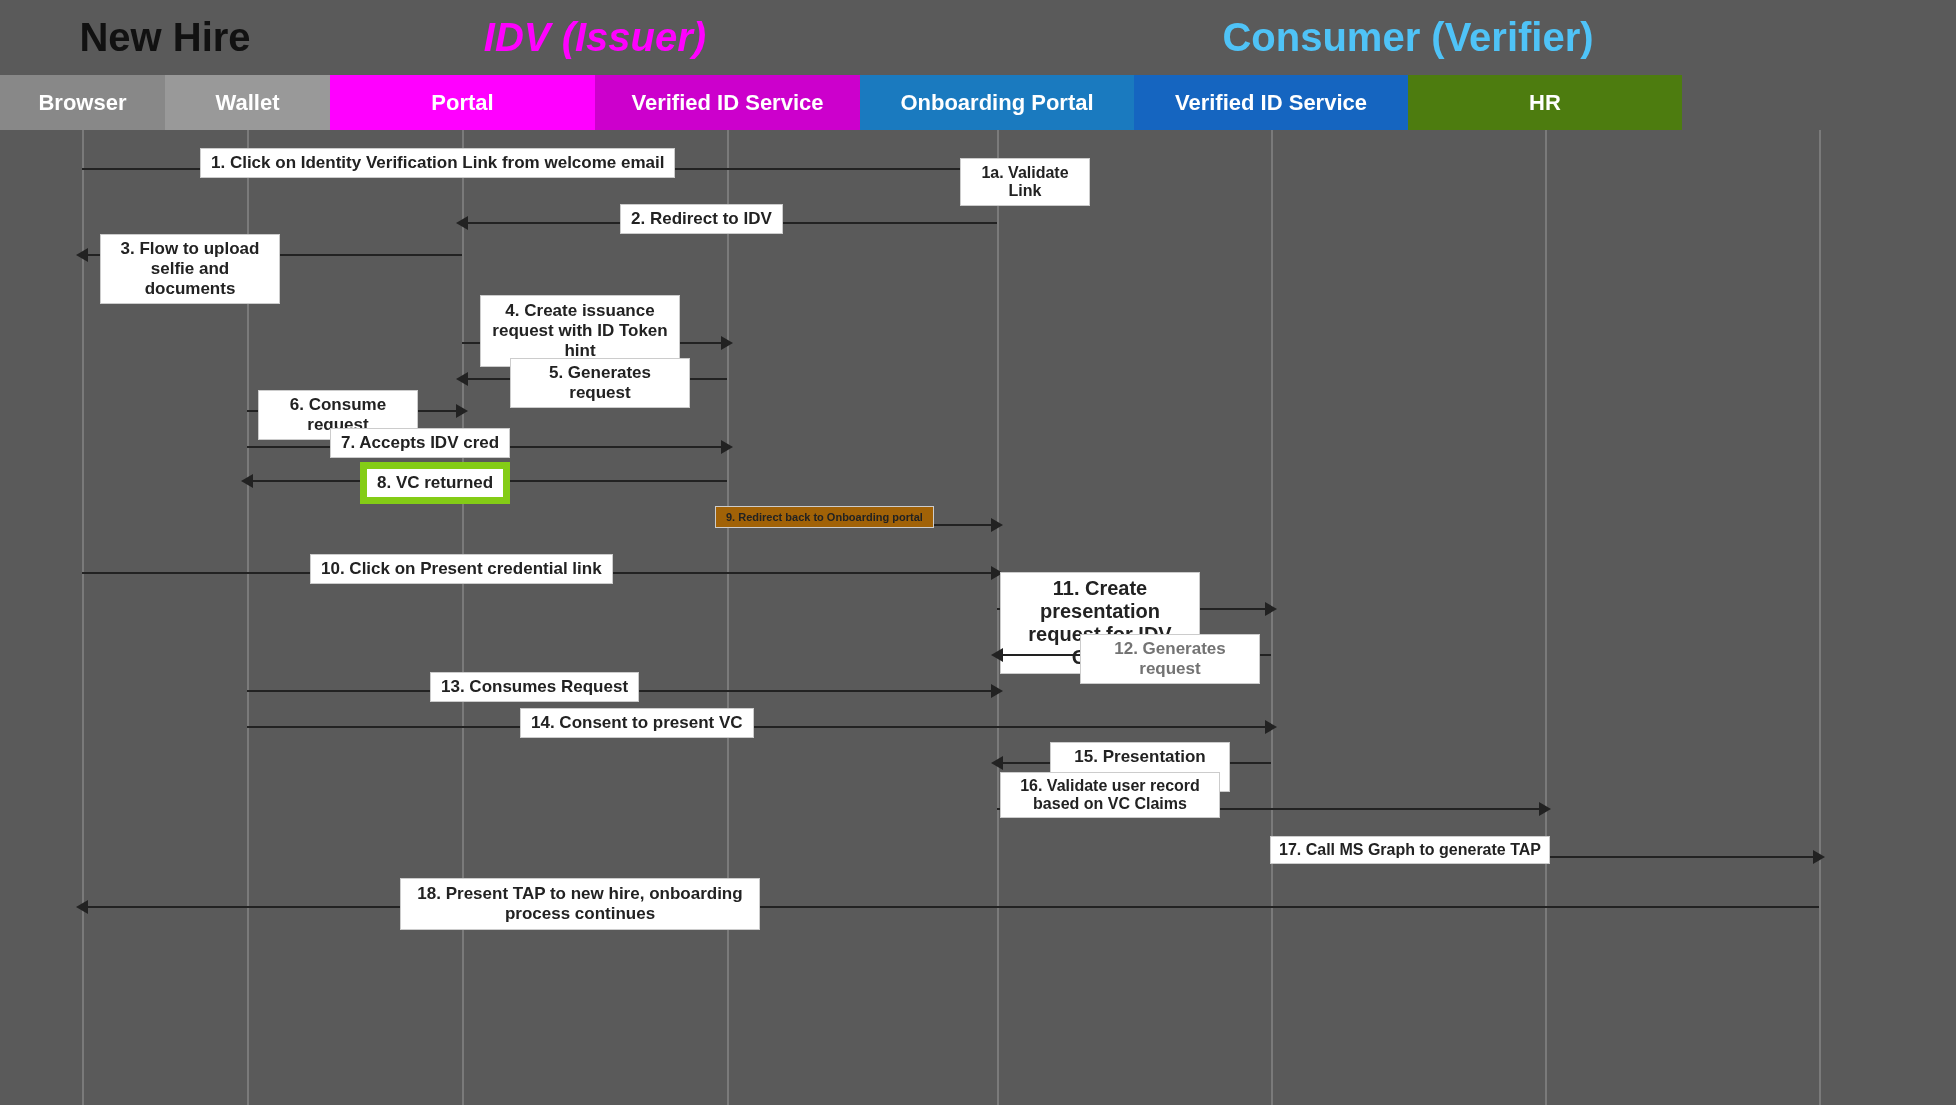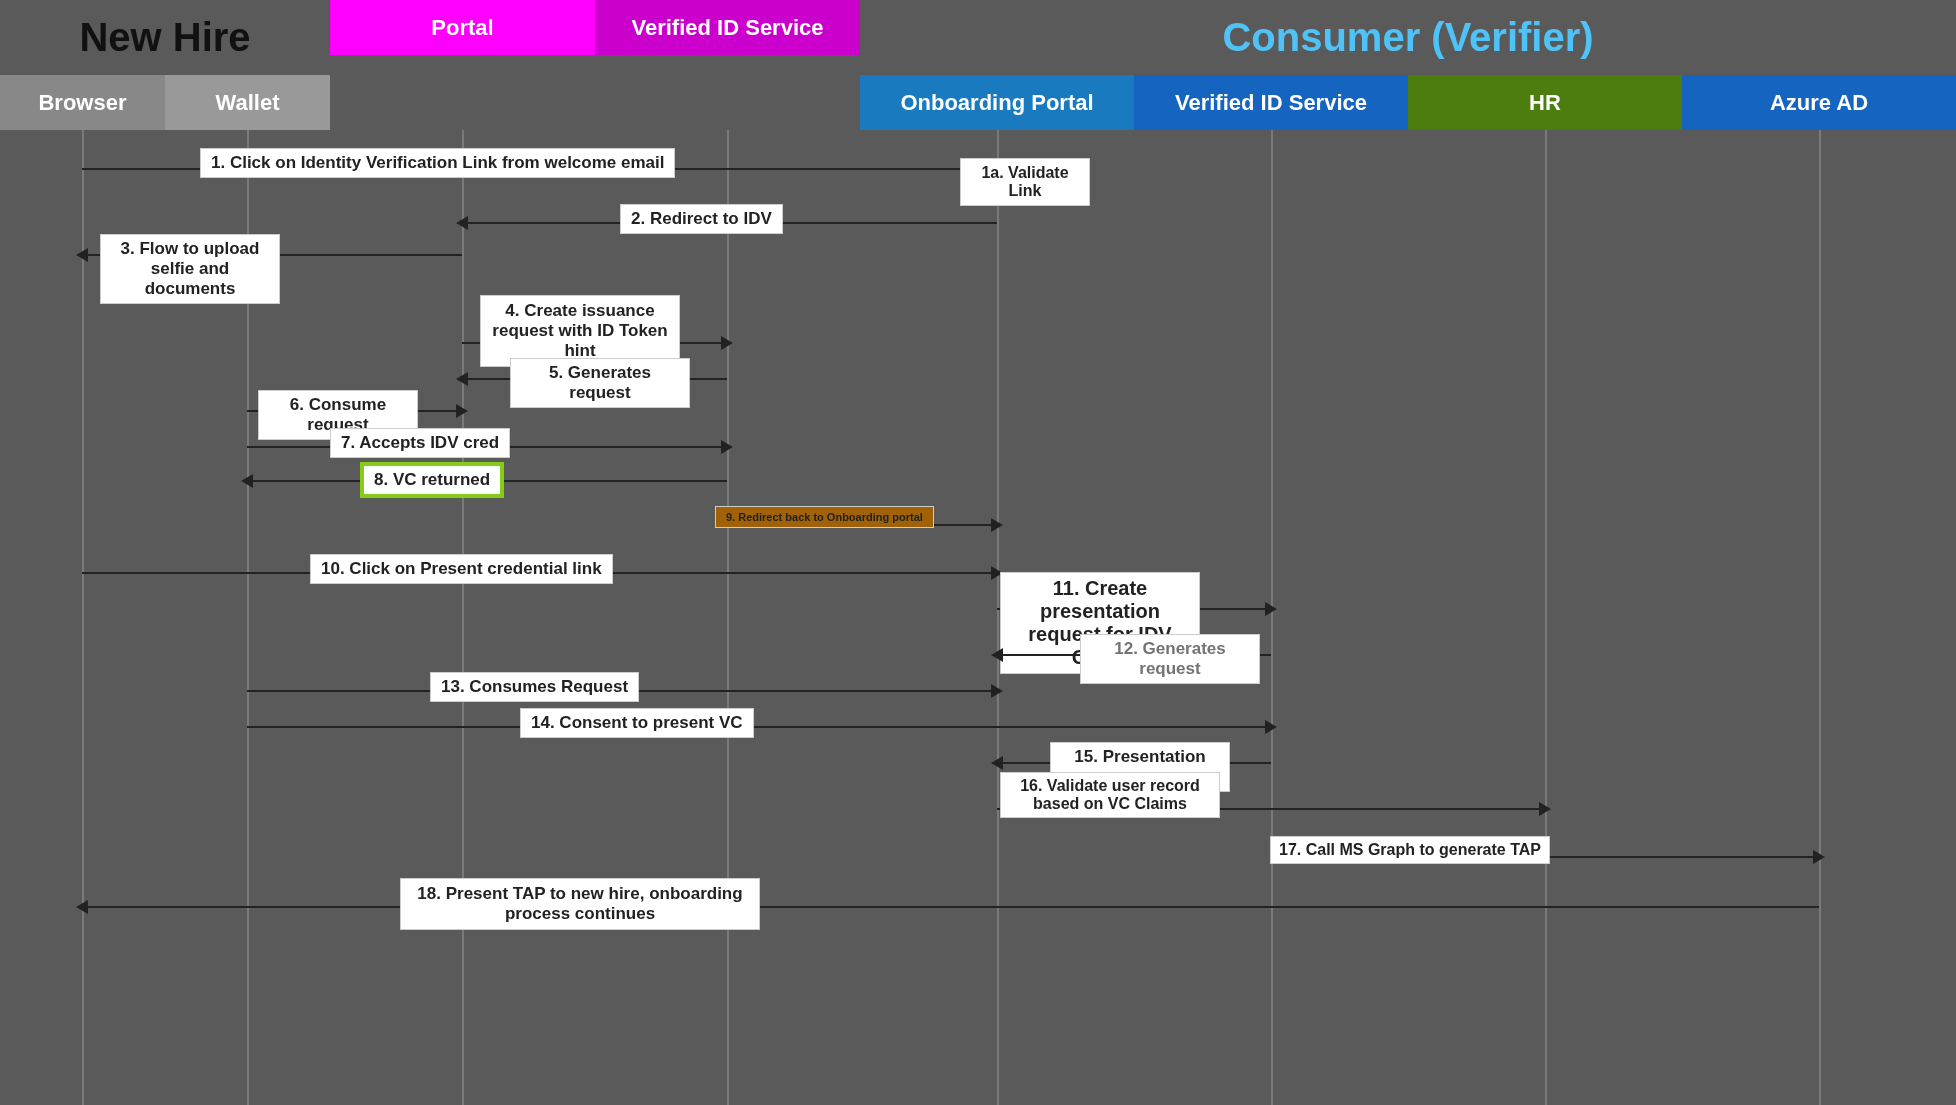--- a/index.html
+++ b/index.html
@@ -90,20 +90,23 @@
       <div class="lane-header lane-browser" style="width:165px;">
         <span>Browser</span>
       </div>
       <div class="lane-header lane-wallet" style="width:165px;">
         <span>Wallet</span>
       </div>
     </div>
   </div>
 
   <div style="position:absolute;top:0;left:330px;width:530px;height:130px;display:flex;flex-direction:column;align-items:center;justify-content:flex-start;">
+    <div style="height:75px;display:flex;align-items:center;justify-content:center;width:100%;">
+      <span style="font-size:40px;font-weight:bold;color:#ff00ff;font-family:Arial,sans-serif;font-style:italic;">IDV (Issuer)</span>
+    </div>
     <div style="display:flex;width:100%;height:55px;border-radius:10px;">
       <div class="lane-header lane-portal" style="width:265px;">
         <span>Portal</span>
       </div>
       <div class="lane-header lane-verified-id" style="width:265px;">
         <span>Verified ID Service</span>
       </div>
     </div>
   </div>
 
@@ -113,23 +116,20 @@
     </div>
     <div style="display:flex;width:100%;height:55px;">
       <div class="lane-header lane-onboarding" style="width:274px;">
         <span>Onboarding Portal</span>
       </div>
       <div class="lane-header lane-verified-id-svc" style="width:274px;">
         <span>Verified ID Service</span>
       </div>
       <div class="lane-header lane-hr" style="width:274px;">
         <span>HR</span>
-      </div>
-      <div class="lane-header lane-azure-ad" style="width:274px;">
-        <span>Azure AD</span>
       </div>
     </div>
   </div>
 
   <div style="position:absolute;left:82px;top:130px;width:2px;height:975px;background:#999;opacity:0.5;"></div>
 
   <div style="position:absolute;left:247px;top:130px;width:2px;height:975px;background:#999;opacity:0.5;"></div>
 
   <div style="position:absolute;left:462px;top:130px;width:2px;height:975px;background:#999;opacity:0.5;"></div>
 
@@ -184,21 +184,21 @@
   </div>
 
   <div style="position:absolute;left:247px;top:446px;width:480px;height:2px;background:#222;"></div>
   <div style="position:absolute;left:721px;top:440px;width:0;height:0;border-top:7px solid transparent;border-bottom:7px solid transparent;border-left:12px solid #222;"></div>
   <div style="position:absolute;left:330px;top:428px;background:white;border:1px solid #ccc;padding:4px 10px;font-size:17px;font-weight:bold;color:#222;white-space:nowrap;">
     <span>7. Accepts IDV cred</span>
   </div>
 
   <div style="position:absolute;left:247px;top:480px;width:480px;height:2px;background:#222;"></div>
   <div style="position:absolute;left:241px;top:474px;width:0;height:0;border-top:7px solid transparent;border-bottom:7px solid transparent;border-right:12px solid #222;"></div>
-  <div style="position:absolute;left:360px;top:462px;background:white;border:4px solid #84cc16;padding:4px 10px;font-size:17px;font-weight:bold;color:#222;white-space:nowrap;">
+  <div style="position:absolute;left:360px;top:462px;background:white;border:7px solid #84cc16;padding:4px 10px;font-size:17px;font-weight:bold;color:#222;white-space:nowrap;">
     <span>8. VC returned</span>
   </div>
 
   <div style="position:absolute;left:727px;top:524px;width:270px;height:2px;background:#222;"></div>
   <div style="position:absolute;left:991px;top:518px;width:0;height:0;border-top:7px solid transparent;border-bottom:7px solid transparent;border-left:12px solid #222;"></div>
   <div style="position:absolute;left:715px;top:506px;background:#a16207;border:1px solid #ccc;padding:4px 10px;font-size:11px;font-weight:bold;color:#222;white-space:nowrap;">
     <span>9. Redirect back to Onboarding portal</span>
   </div>
 
   <div style="position:absolute;left:82px;top:572px;width:915px;height:2px;background:#222;"></div>

